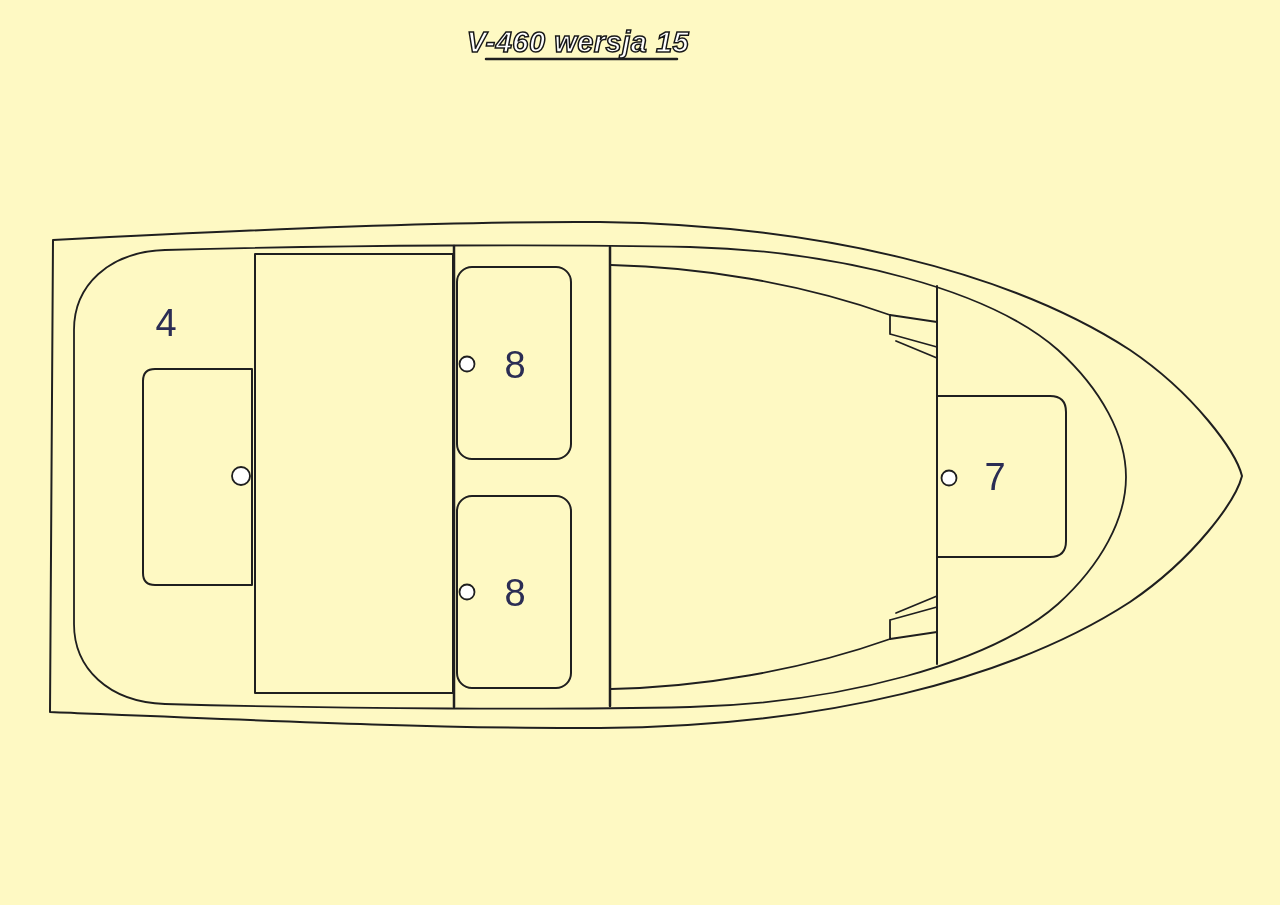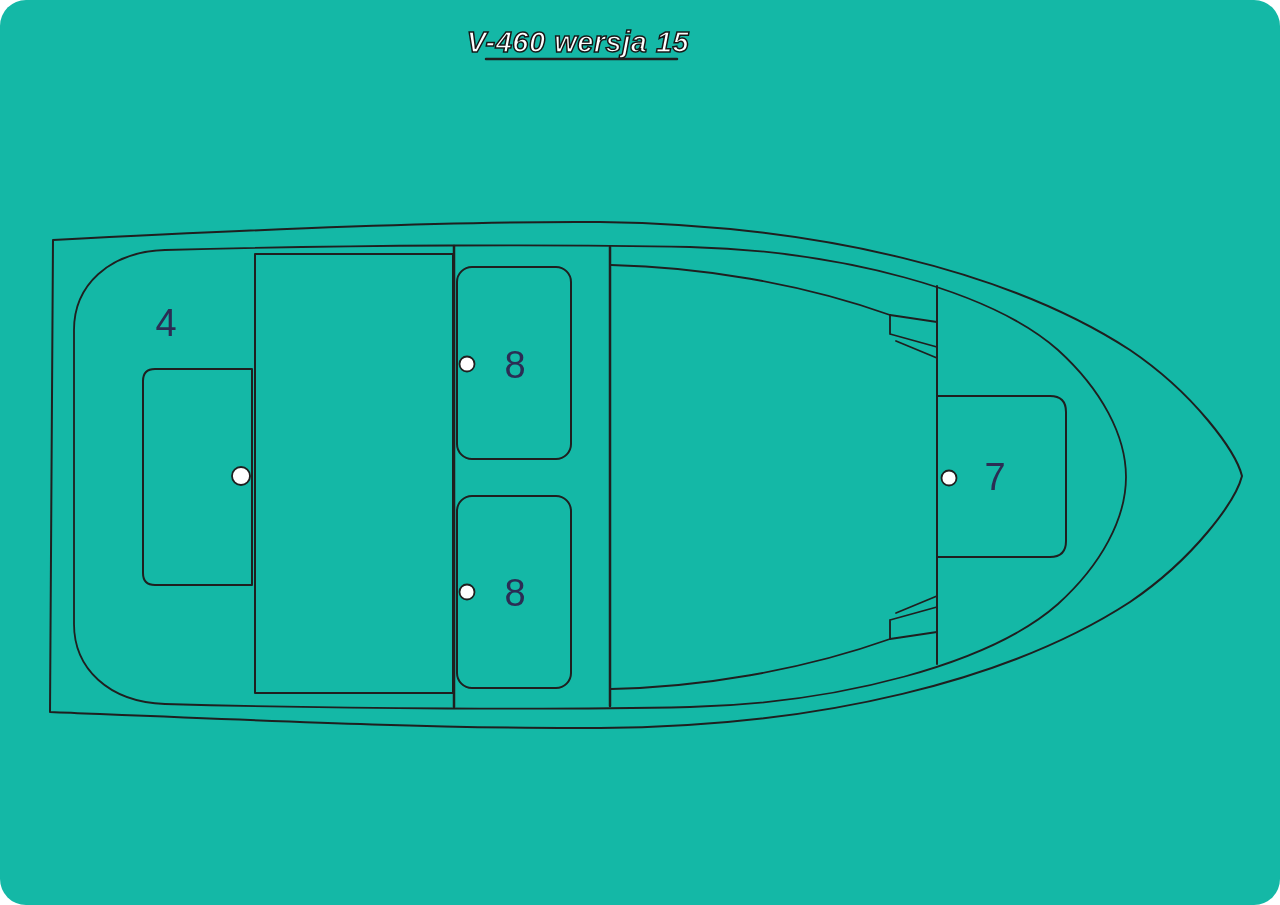--- a/index.html
+++ b/index.html
@@ -8,22 +8,21 @@
     background: #ffffff;
     width: 1280px;
     height: 905px;
     overflow: hidden;
     font-family: "Liberation Sans", sans-serif;
   }
   .canvas {
     position: relative;
     width: 1280px;
     height: 905px;
-    background: #14b8a6;
-    border-radius: 26px;
+    background: #fef9c3;
   }
   svg { display: block; }
 
   
   .ln   { fill: none; stroke: #1f1f1f; stroke-width: 2;   stroke-linejoin: round; stroke-linecap: round; }
   .ln-thin { fill: none; stroke: #1f1f1f; stroke-width: 1.8; stroke-linejoin: round; stroke-linecap: round; }
   .ln-bold { fill: none; stroke: #1f1f1f; stroke-width: 2.5; stroke-linejoin: round; stroke-linecap: round; }
   .hole { fill: #ffffff; stroke: #1f1f1f; stroke-width: 1.8; }
 
   .title-text {

